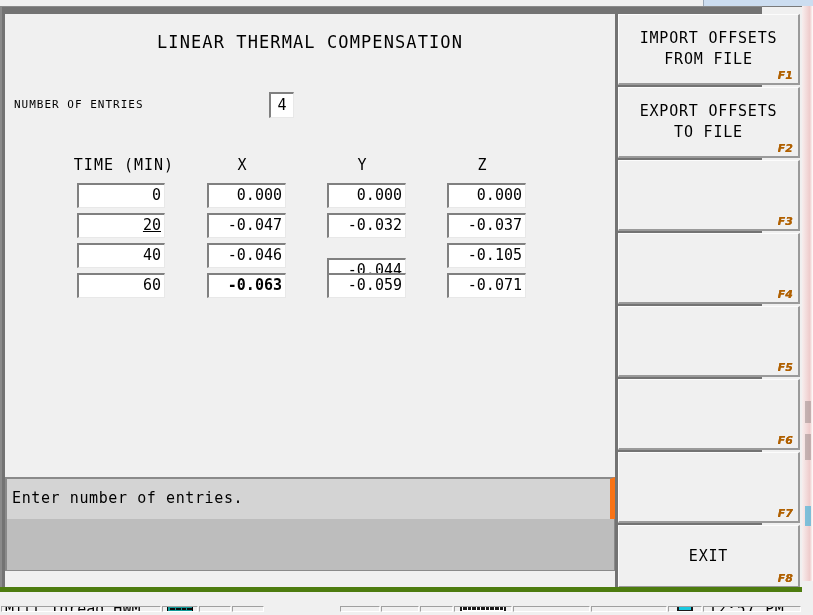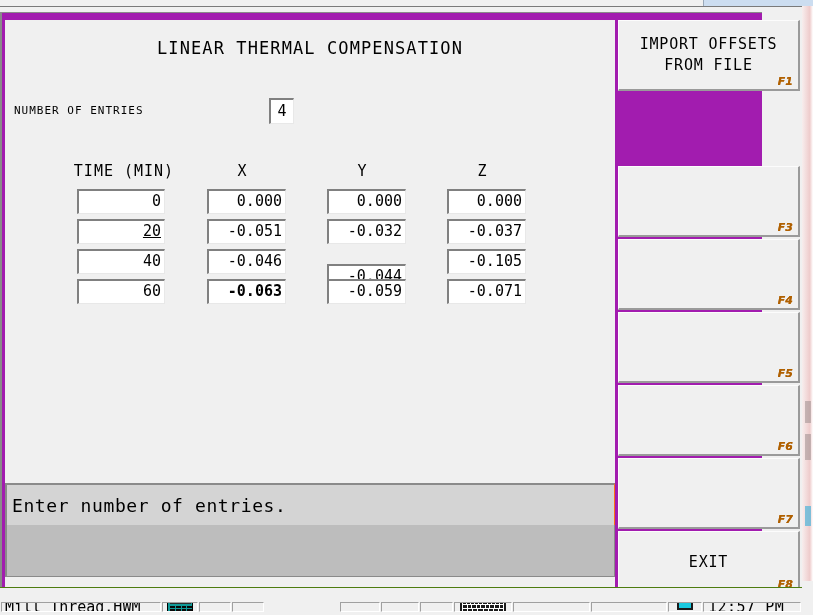--- a/index.html
+++ b/index.html
@@ -34,26 +34,26 @@
     right: 0; top: 0;
     width: 110px; height: 6px;
     background: #ccddf0;
     border-left: 1px solid #9aa8b8;
     box-sizing: border-box;
   }
 
   
   .frame {
     position: absolute;
-    left: 0; top: 12px;
+    left: 0; top: 6px;
     width: 762px; height: 581px;
     box-sizing: border-box;
     border-left: 2px solid #8a8a8a;
     border-top: 1px solid #8a8a8a;
-    background: #a21caf;
+    background: #737373;
   }
 
   
   .main-panel {
     position: absolute;
     left: 3px; top: 7px;
     width: 610px; height: 574px;
     background: #f0f0f0;
     box-sizing: border-box;
   }
@@ -127,23 +127,23 @@
   }
 
   
   .msg-top {
     position: absolute;
     left: 3px; top: 470px;
     width: 610px; height: 42px;
     background: #d4d4d4;
     border-top: 2px solid #8a8a8a;
     border-left: 2px solid #8a8a8a;
-    border-right: 1px solid #f97316;
-    box-sizing: border-box;
-    font-size: 18px;
+    border-right: 5px solid #f97316;
+    box-sizing: border-box;
+    font-size: 15px;
     letter-spacing: 0.6px;
     color: #000;
     padding: 10px 0 0 5px;
     white-space: nowrap;
   }
   .msg-bottom {
     position: absolute;
     left: 3px; top: 512px;
     width: 610px; height: 52px;
     background: #bdbdbd;
@@ -213,21 +213,21 @@
   .edge-mark.m1 { top: 395px; height: 22px; }
   .edge-mark.m2 { top: 428px; height: 26px; }
   .edge-mark.m3 { top: 500px; height: 20px; background: #57b5d8; opacity: .75; }
 
   
   .statusbar {
     position: absolute;
     left: 0; top: 587px;
     width: 802px; height: 28px;
     background: #f0f0f0;
-    border-top: 1px solid #4d7c0f;
+    border-top: 5px solid #4d7c0f;
     box-sizing: border-box;
     display: flex;
     align-items: stretch;
     padding: 14px 1px 3px 1px;
   }
   .sb-cell {
     background: #f0f0f0;
     border-left: 1px solid #a0a0a0;
     border-top: 1px solid #a0a0a0;
     border-right: 1px solid #ffffff;
@@ -363,21 +363,21 @@
         <div class="col-header" style="left:200px; width:75px;">X</div>
         <div class="col-header" style="left:320px; width:75px;">Y</div>
         <div class="col-header" style="left:440px; width:75px;">Z</div>
 
         <div class="field cell" style="left:72px;  top:27px; width:88px;">0</div>
         <div class="field cell" style="left:202px; top:27px; width:79px;">0.000</div>
         <div class="field cell" style="left:322px; top:27px; width:79px;">0.000</div>
         <div class="field cell" style="left:442px; top:27px; width:79px;">0.000</div>
 
         <div class="field cell" style="left:72px;  top:57px; width:88px;text-decoration:underline;">20</div>
-        <div class="field cell" style="left:202px; top:57px; width:79px;">-0.051</div>
+        <div class="field cell" style="left:202px; top:57px; width:79px;">-0.047</div>
         <div class="field cell" style="left:322px; top:57px; width:79px;">-0.032</div>
         <div class="field cell" style="left:442px; top:57px; width:79px;">-0.037</div>
 
         <div class="field cell" style="left:72px;  top:87px; width:88px;">40</div>
         <div class="field cell" style="left:202px; top:87px; width:79px;">-0.046</div>
         <div class="field cell" style="left:322px; top:87px; width:79px;margin-top:15px;">-0.044</div>
         <div class="field cell" style="left:442px; top:87px; width:79px;">-0.105</div>
 
         <div class="field cell" style="left:72px;  top:117px; width:88px;">60</div>
         <div class="field cell" style="left:202px; top:117px; width:79px;font-weight:bold;">-0.063</div>
@@ -390,20 +390,25 @@
     <div class="msg-bottom"></div>
 
     <div class="sidebar">
 
       <div class="fkey" style="top:0px;   height:71px;">
         <div class="fkey-label">IMPORT OFFSETS
 FROM FILE</div>
         <div class="fkey-tag">F1</div>
       </div>
 
+      <div class="fkey" style="top:73px;  height:71px;">
+        <div class="fkey-label">EXPORT OFFSETS
+TO FILE</div>
+        <div class="fkey-tag">F2</div>
+      </div>
 
       <div class="fkey" style="top:146px; height:71px;">
         <div class="fkey-label"></div>
         <div class="fkey-tag">F3</div>
       </div>
 
       <div class="fkey" style="top:219px; height:71px;">
         <div class="fkey-label"></div>
         <div class="fkey-tag">F4</div>
       </div>

